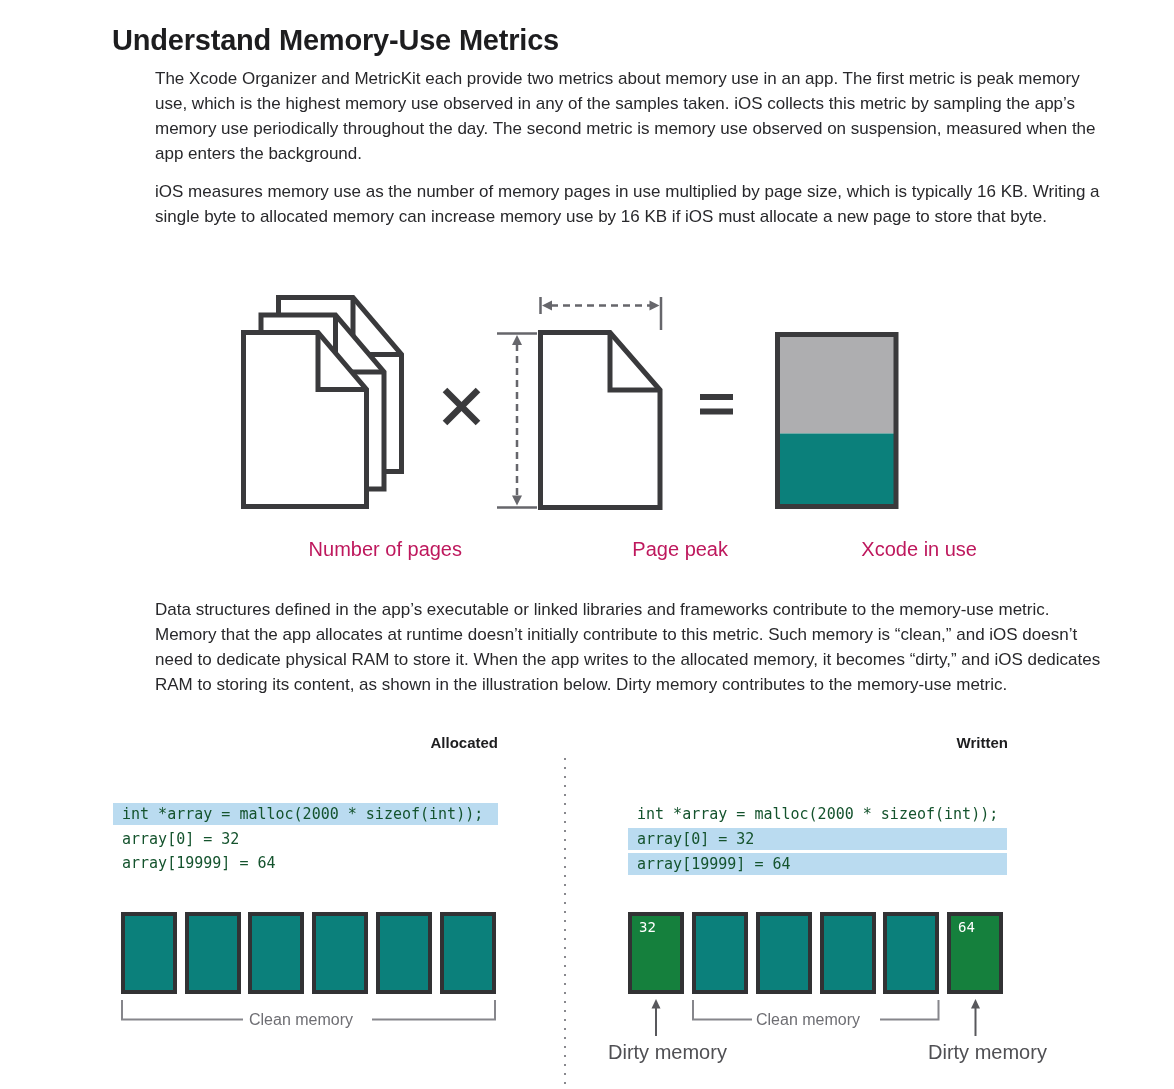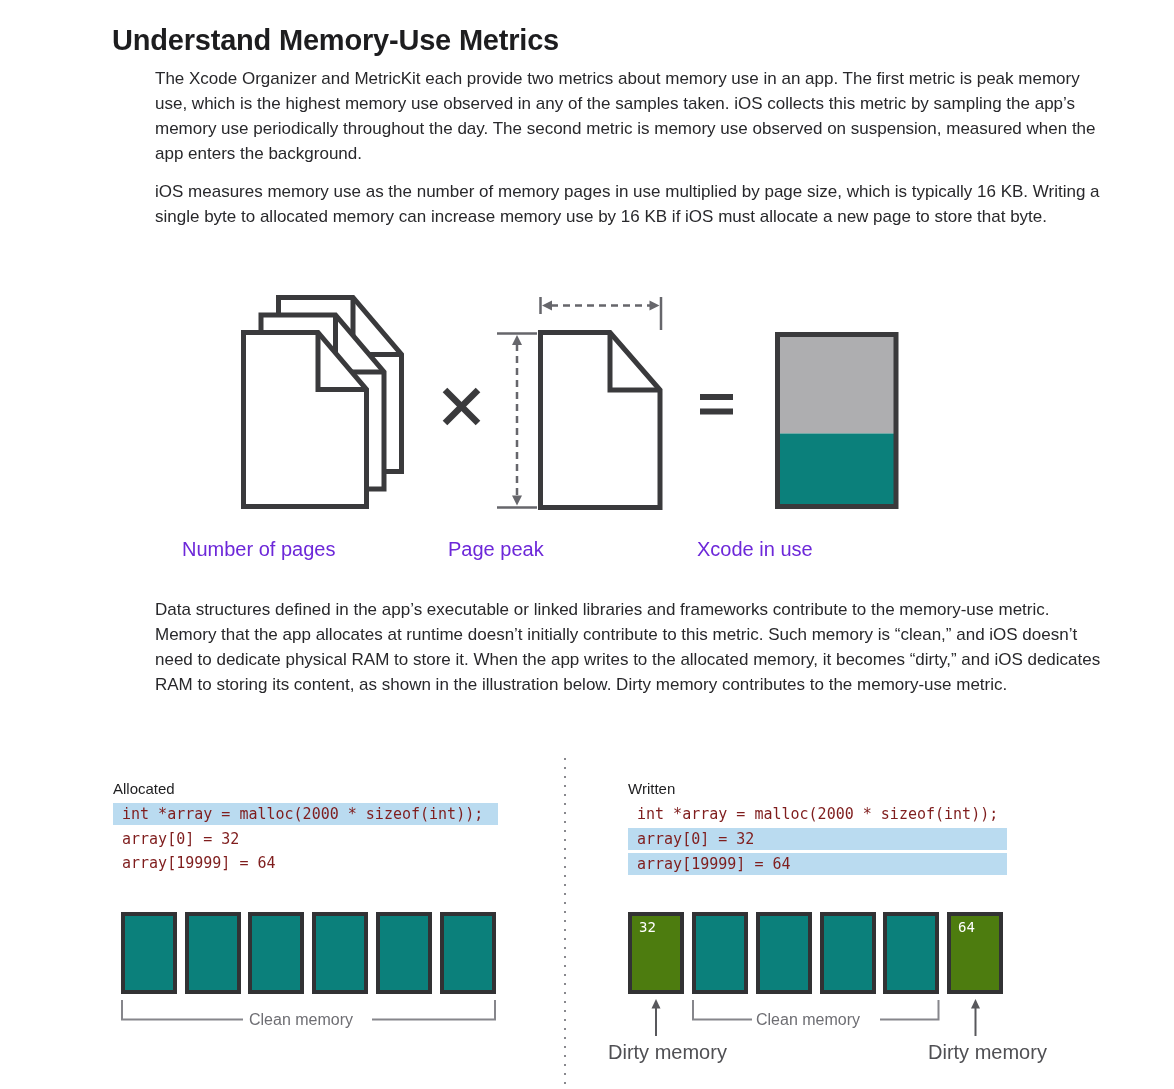--- a/index.html
+++ b/index.html
@@ -7,37 +7,37 @@
               font-family:"Liberation Sans", sans-serif; position:relative; }
   .abs { position:absolute; }
 
   .page-title { left:112px; top:24px; width:960px; font-size:29px; font-weight:700;
                 color:#1d1d1f; letter-spacing:-0.2px; }
   .para { left:113px; width:946px; font-size:17px; line-height:25px; color:#28282b;margin-left:42px; }
   .p1 { top:66px; }
   .p2 { top:179px; }
   .p3 { top:597px; }
 
-  .diagram-label { top:538px; width:280px; text-align:left; font-size:20px; color:#6d28d9; }
+  .diagram-label { top:538px; width:280px; text-align:right; font-size:20px; color:#be185d; }
   .lbl-pages  { left:182px; }
   .lbl-size   { left:448px; }
   .lbl-memory { left:697px; }
 
-  .panel-title { top:780px; text-align:left; font-size:15px; font-weight:400; color:#1d1d1f; }
+  .panel-title { top:734px; text-align:right; font-size:15px; font-weight:700; color:#1d1d1f; }
   .panel-title.left  { left:113px; width:385px; }
   .panel-title.right { left:628px; width:380px; }
 
   .code-line { height:22px; line-height:22px; font-family:"DejaVu Sans Mono","Liberation Mono",monospace;
-               font-size:15px; color:#7f1d1d; padding-left:9px; white-space:pre; }
+               font-size:15px; color:#14532d; padding-left:9px; white-space:pre; }
   .code-left  { left:113px; width:385px; }
   .code-right { left:628px; width:379px; }
   .hl { background:#badbf0; }
 
   .mem-block { top:912px; width:56px; height:82px; border:4px solid #323234; background:#0b807b; }
-  .mem-block.dirty { background:#4d7c0f; }
+  .mem-block.dirty { background:#15803d; }
   .block-val { display:block; padding:3px 0 0 7px; color:#ffffff; font-size:14px;
                font-family:"DejaVu Sans Mono","Liberation Mono",monospace; }
 
   .clean-label { top:1011px; text-align:left; font-size:16px; color:#6e6e73; }
   .clean-label.left  { left:249px; width:118px; }
   .clean-label.right { left:756px; width:120px; }
 
   .dirty-label { top:1041px; font-size:20px; color:#505054; }
   .dirty-label.left  { left:608px; }
   .dirty-label.right { left:928px; }

